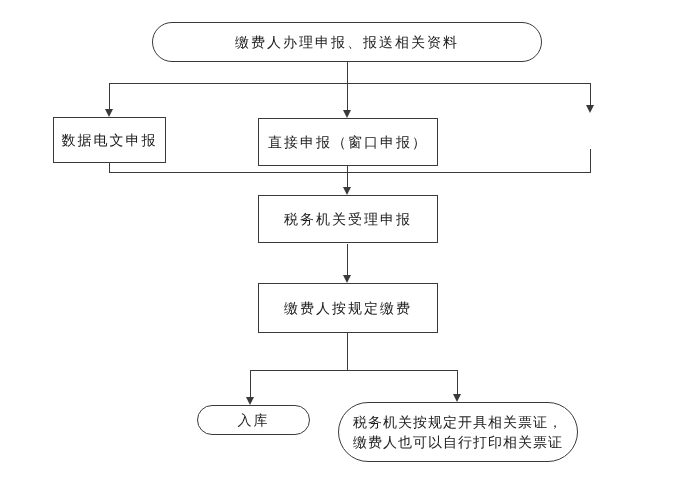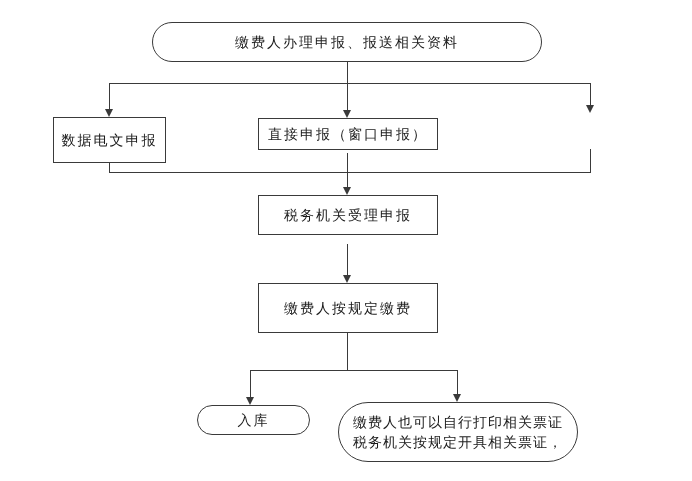--- a/index.html
+++ b/index.html
@@ -45,23 +45,23 @@
     width: 0;
     height: 0;
     border-left: 4px solid transparent;
     border-right: 4px solid transparent;
     border-top: 8px solid #3a3a3a;
     z-index: 2;
   }
   
   #n-start    { left: 152px; top: 22px;  width: 390px; height: 40px; align-items: center; }
   #n-electron { left: 53px;  top: 117px; width: 113px; height: 46px; }
-  #n-direct   { left: 258px; top: 118px; width: 180px; height: 32px; }
+  #n-direct   { left: 258px; top: 118px; width: 180px; height: 48px; }
   #n-mail     { left: 523px; top: 113px; width: 134px; height: 36px; }
-  #n-accept   { left: 258px; top: 195px; width: 180px; height: 40px; }
+  #n-accept   { left: 258px; top: 195px; width: 180px; height: 48px; }
   #n-pay      { left: 258px; top: 283px; width: 180px; height: 50px; }
   #n-treasury { left: 197px; top: 405px; width: 113px; height: 30px; }
   #n-receipt  { left: 338px; top: 402px; width: 240px; height: 60px; }
 </style>
 </head>
 <body>
 
 <div class="stage">
 
   <div class="node stadium" id="n-start">
@@ -84,22 +84,22 @@
   <div class="node" id="n-pay">
     <span>缴费人按规定缴费</span>
   </div>
 
   <div class="node stadium2" id="n-treasury">
     <span>入库</span>
   </div>
 
   <div class="node stadium3" id="n-receipt">
     <span>
+      <span style="display:block">税务机关按规定开具相关票证，</span>
       <span style="display:block">缴费人也可以自行打印相关票证</span>
-      <span style="display:block">税务机关按规定开具相关票证，</span>
     </span>
   </div>
 
   <div class="line v" style="left:347px; top:62px;  height:21px;"></div>
   <div class="line h" style="left:109px; top:83px;  width:482px;"></div>
 
   <div class="line v" style="left:109px; top:83px;  height:27px;"></div>
   <div class="arrowhead" style="left:105px; top:109px;"></div>
 
   <div class="line v" style="left:347px; top:83px;  height:28px;"></div>

